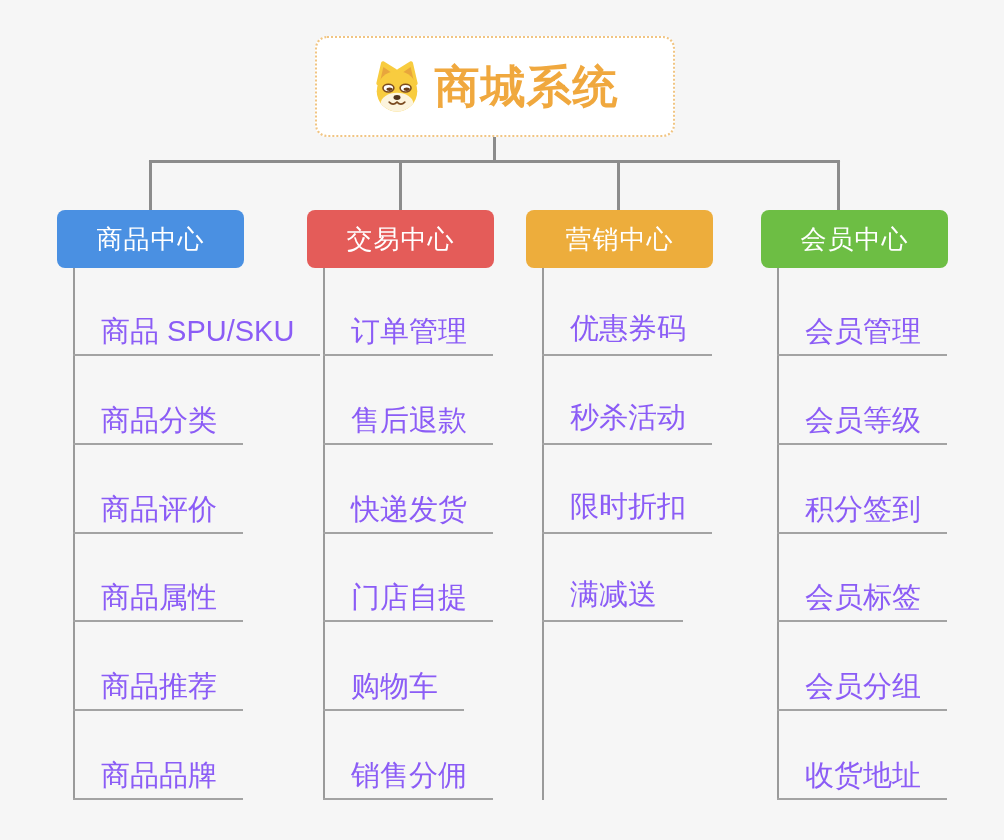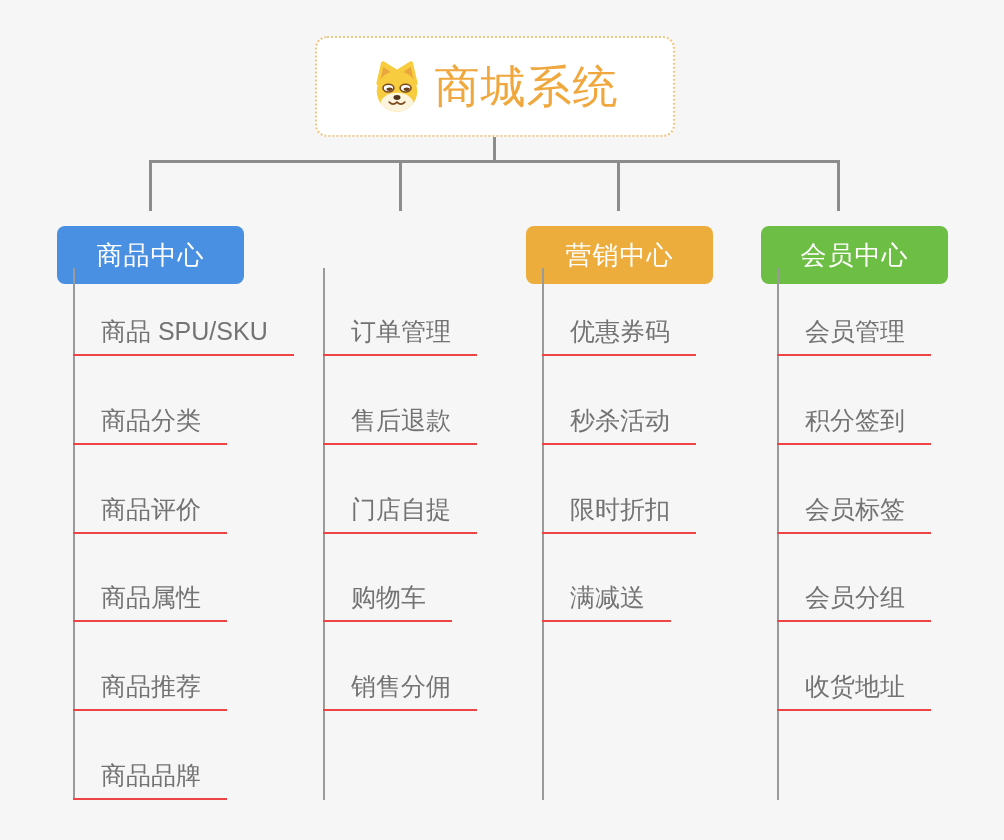--- a/index.html
+++ b/index.html
@@ -30,20 +30,21 @@
     display: flex;
     align-items: center;
     justify-content: center;
     gap: 13px;
   }
   .root-title {
     font-size: 45px;
     letter-spacing: 1px;
     color: #f0a83e;
     white-space: nowrap;
+    font-weight: bold;
   }
   .dog-svg { width: 50px; height: 53px; display: block; }
 
   
   .conn {
     position: absolute;
     background: #8c8c8c;
   }
   .conn-stem   { left: 493px; top: 137px; width: 3px;  height: 25px; }
   .conn-hbar   { left: 149px; top: 160px; width: 691px; height: 3px; border-radius: 2px; }
@@ -55,56 +56,55 @@
 
   
   .branch {
     position: absolute;
     top: 210px;
     width: 260px;
     height: 610px;
   }
   .branch-1 { left: 57px; }
   .branch-2 { left: 307px; }
-  .branch-3 { left: 526px; }
+  .branch-3 { left: 526px; font-family: Liberation Mono, monospace; }
   .branch-4 { left: 761px; }
 
   .branch-header {
     position: absolute;
     left: 0;
     top: 0;
     width: 187px;
     height: 58px;
     border-radius: 8px;
     display: flex;
     align-items: center;
     justify-content: center;
     color: #ffffff;
     font-size: 26px;
     letter-spacing: 1px;
     cursor: pointer;
-    margin-top: 16px;
   }
   .branch-vline {
     position: absolute;
     left: 16px;
     top: 58px;
     width: 2px;
     height: 532px;
     background: #9a9a9a;
   }
   .leaves { position: absolute; left: 0; top: 0; width: 100%; height: 100%; }
   .leaf {
     position: absolute;
     left: 16px;
-    border-bottom: 2px solid #ef4444;
+    border-bottom: 2px solid #a3a3a3;
     padding: 0 26px 6px 28px;
-    font-size: 25px;
+    font-size: 29px;
     line-height: 34px;
-    color: #737373;
+    color: #8b5cf6;
     white-space: nowrap;
     width: max-content;
     cursor: pointer;
   }
   .leaves .leaf:nth-child(1) { top: 104px; }
   .leaves .leaf:nth-child(2) { top: 193px; }
   .leaves .leaf:nth-child(3) { top: 282px; }
   .leaves .leaf:nth-child(4) { top: 370px; text-align: right; }
   .leaves .leaf:nth-child(5) { top: 459px; }
   .leaves .leaf:nth-child(6) { top: 548px; }
@@ -151,24 +151,26 @@
       <div class="leaf">商品 SPU/SKU</div>
       <div class="leaf">商品分类</div>
       <div class="leaf">商品评价</div>
       <div class="leaf">商品属性</div>
       <div class="leaf">商品推荐</div>
       <div class="leaf">商品品牌</div>
     </div>
   </section>
 
   <section class="branch branch-2">
+    <div class="branch-header" style="background-color: rgb(228, 92, 89);">交易中心</div>
     <div class="branch-vline"></div>
     <div class="leaves">
       <div class="leaf">订单管理</div>
       <div class="leaf">售后退款</div>
+      <div class="leaf">快递发货</div>
       <div class="leaf">门店自提</div>
       <div class="leaf">购物车</div>
       <div class="leaf">销售分佣</div>
     </div>
   </section>
 
   <section class="branch branch-3">
     <div class="branch-header" style="background-color: rgb(237, 173, 60);">营销中心</div>
     <div class="branch-vline"></div>
     <div class="leaves">
@@ -177,20 +179,21 @@
       <div class="leaf">限时折扣</div>
       <div class="leaf">满减送</div>
     </div>
   </section>
 
   <section class="branch branch-4">
     <div class="branch-header" style="background-color: rgb(109, 190, 68);">会员中心</div>
     <div class="branch-vline"></div>
     <div class="leaves">
       <div class="leaf">会员管理</div>
+      <div class="leaf">会员等级</div>
       <div class="leaf">积分签到</div>
       <div class="leaf">会员标签</div>
       <div class="leaf">会员分组</div>
       <div class="leaf">收货地址</div>
     </div>
   </section>
 
 </div>
 
 </body></html>

